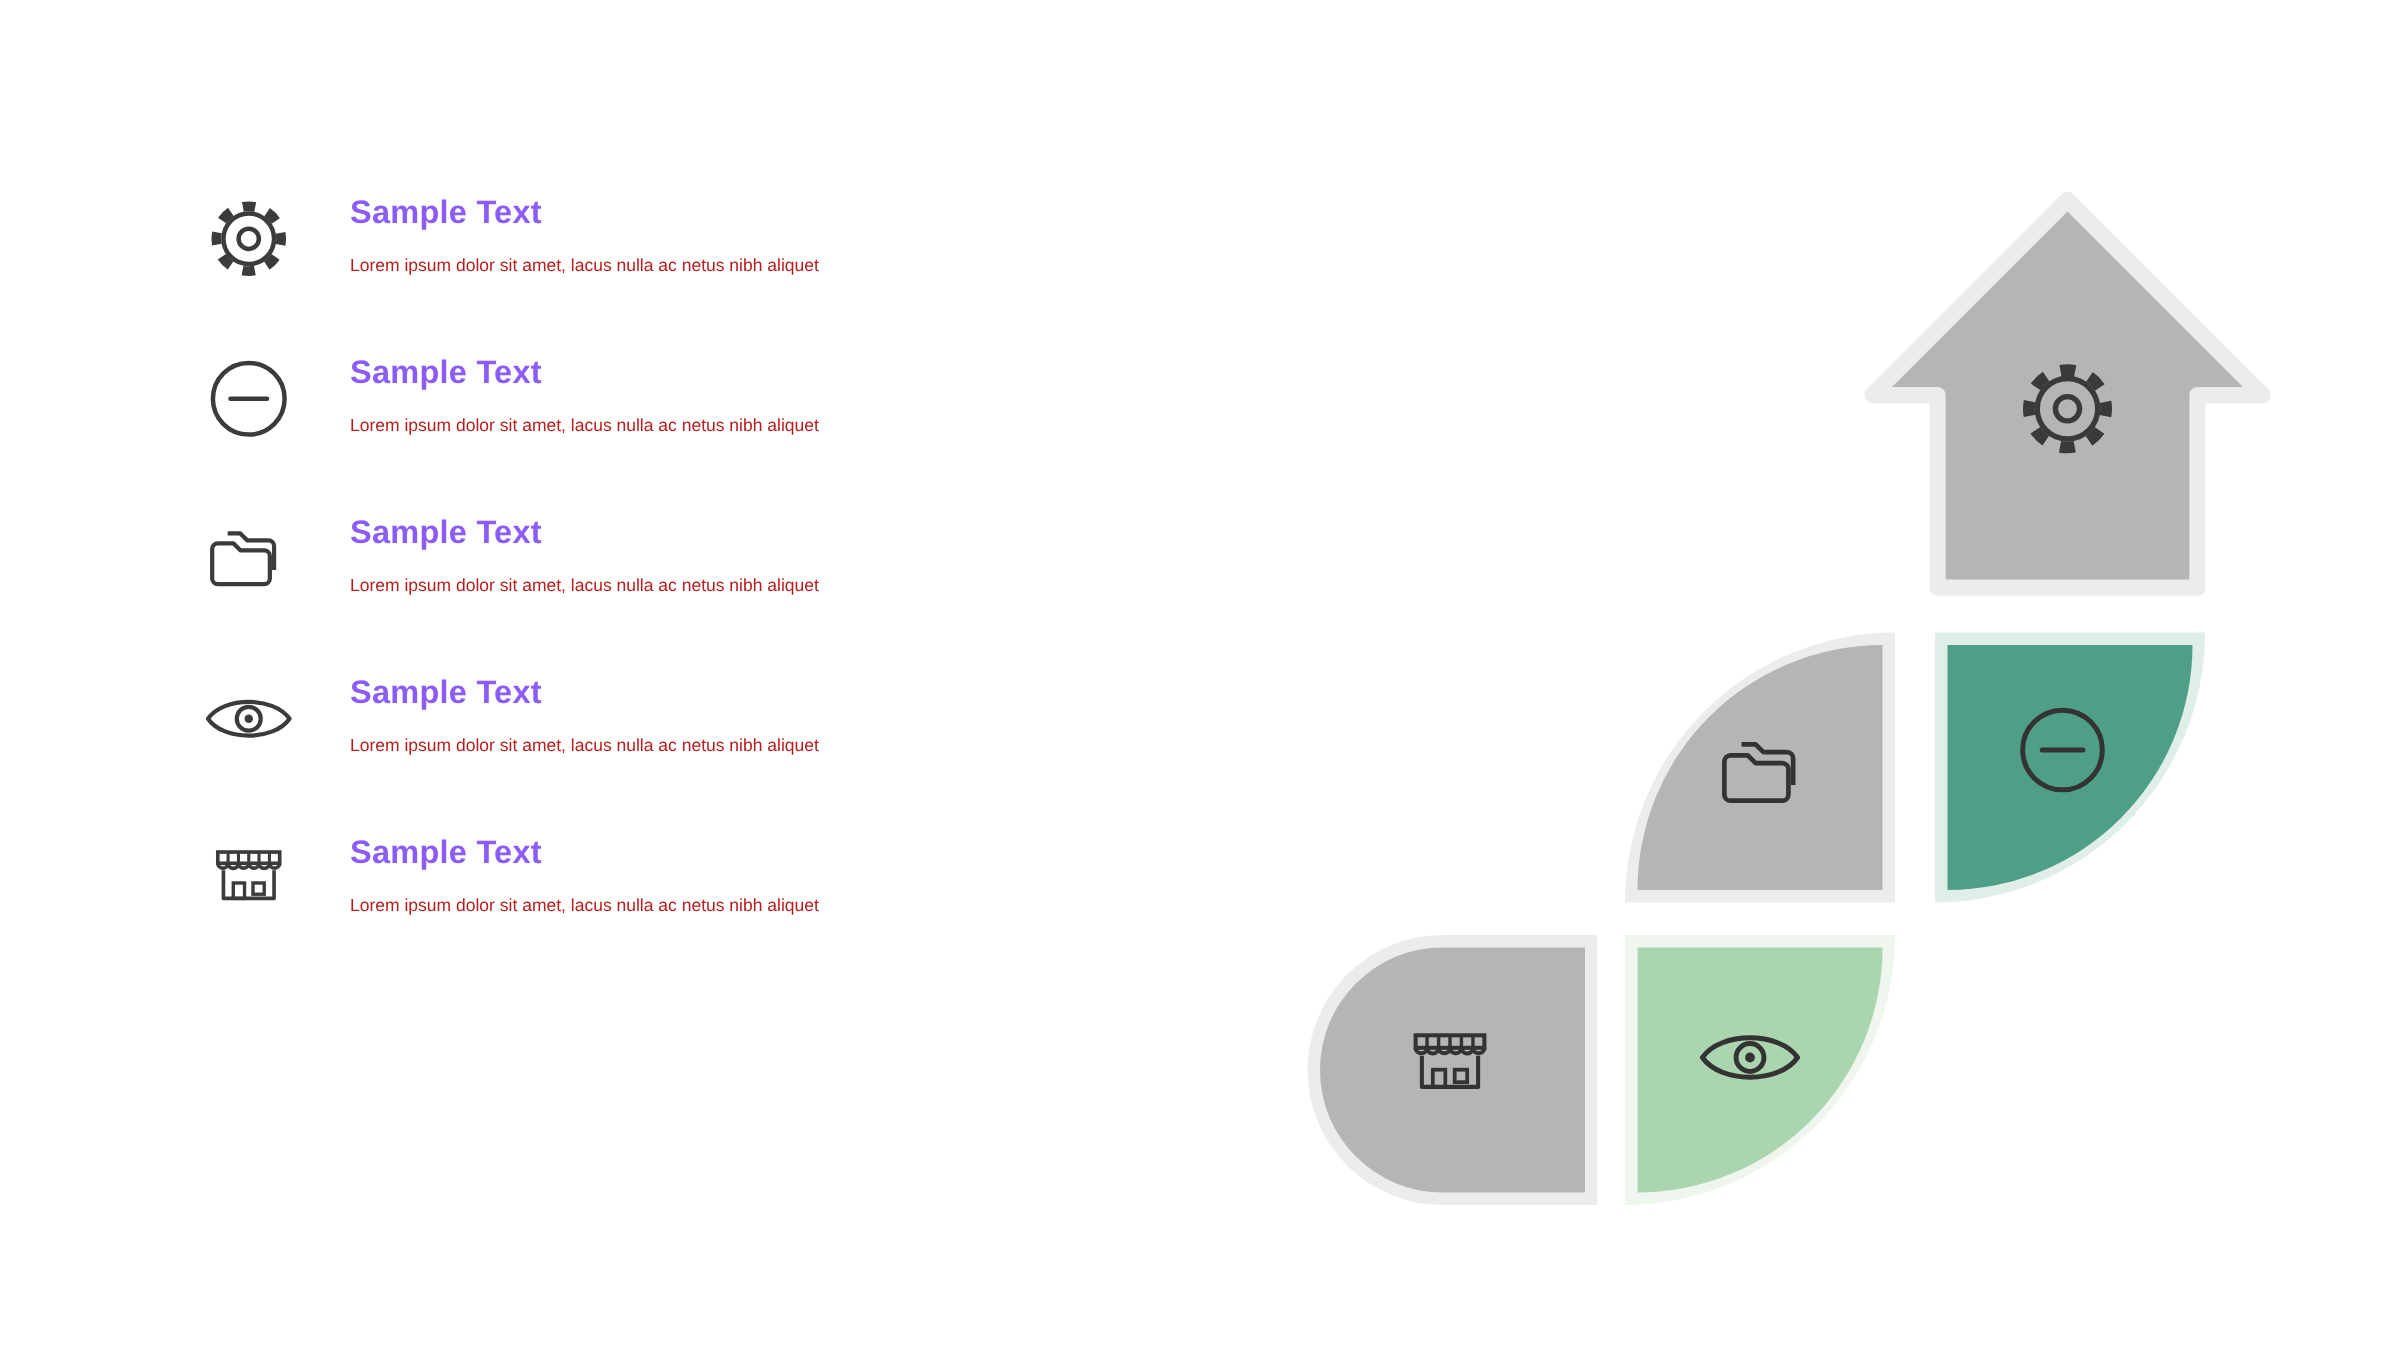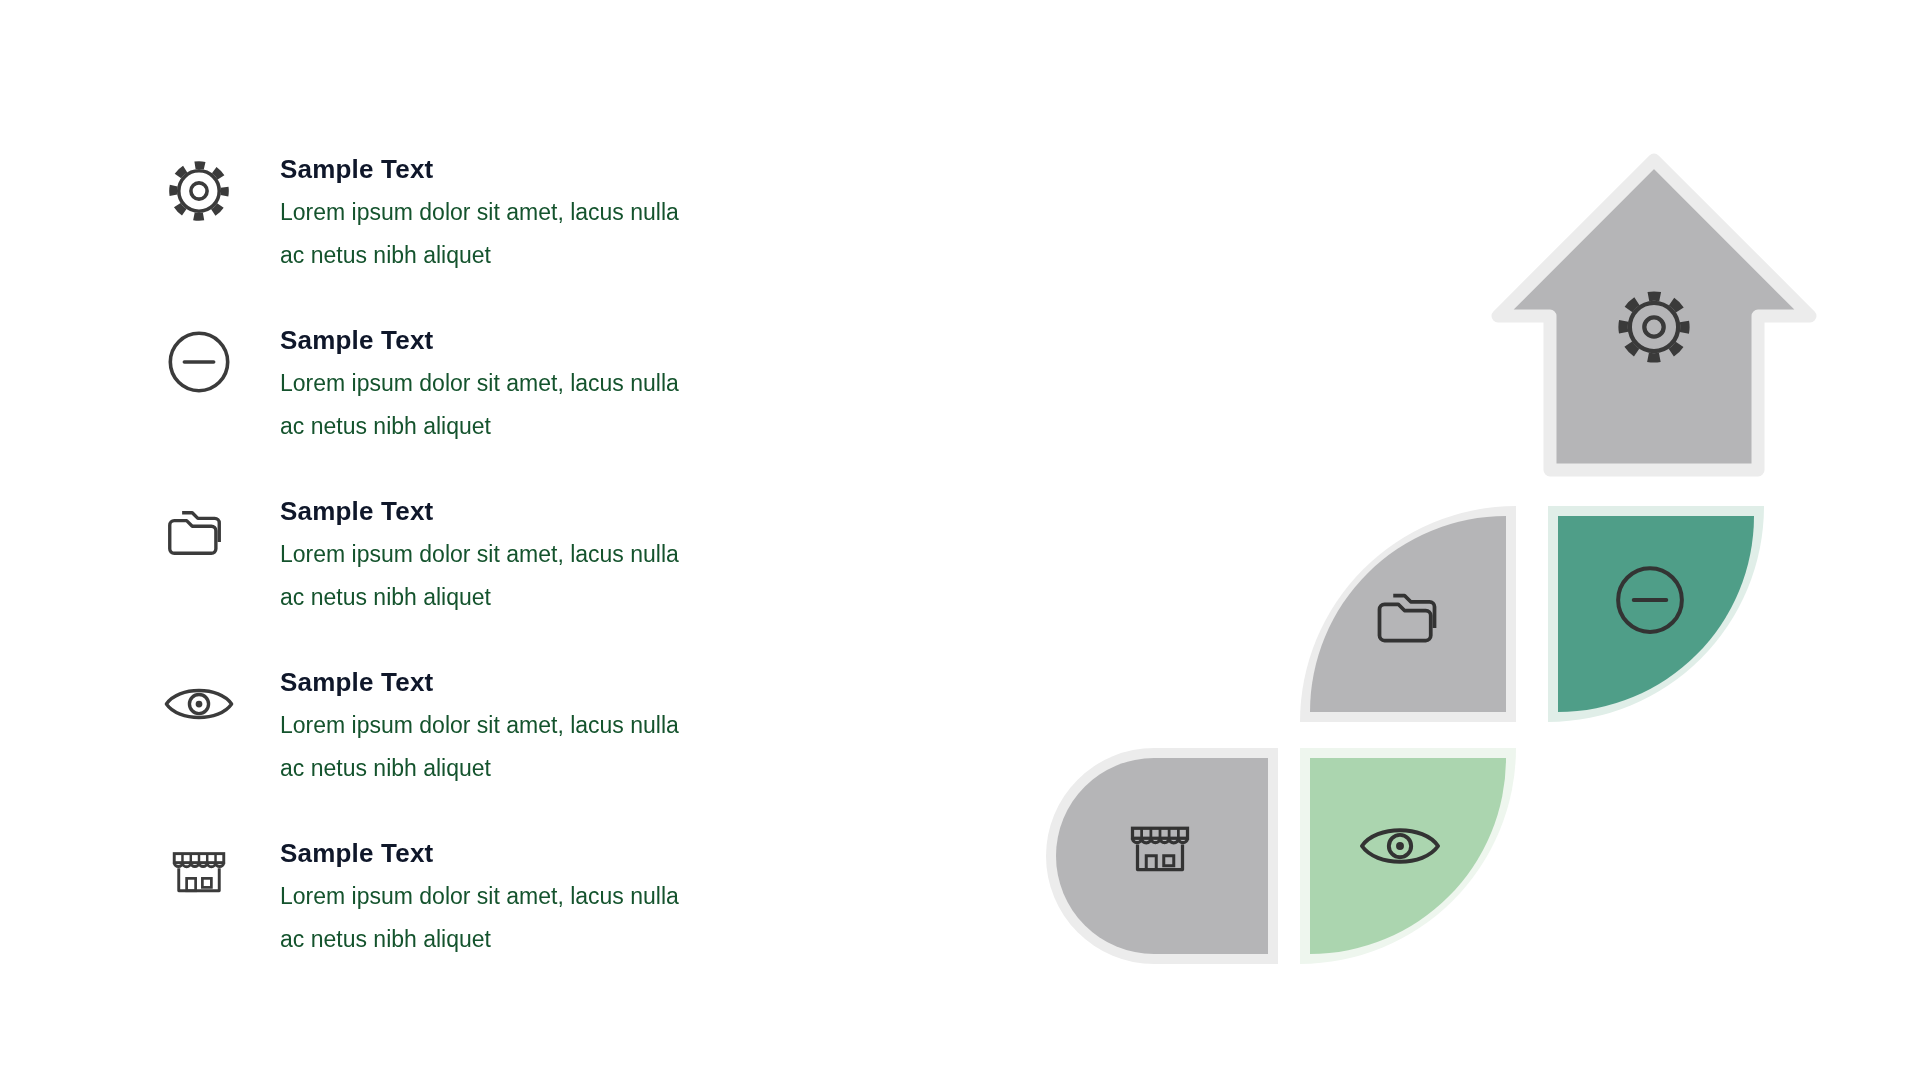--- a/index.html
+++ b/index.html
@@ -23,27 +23,27 @@
   .icon-box {
     width: 78px; height: 78px; flex: 0 0 78px;
     margin-right: 42px;
     display: flex; align-items: center; justify-content: center;
     color: #3b3b3b;
   }
   .icon-box svg { width: 72px; height: 72px; }
   .txt h3 {
     margin: 2px 0 6px;
     font-size: 26px; font-weight: bold;
-    color: #0f172a;
+    color: #8b5cf6;
     letter-spacing: 0.2px;
   }
   .txt p {
     margin: 0;
-    font-size: 23px; line-height: 43px;
-    color: #14532d;
+    font-size: 14px; line-height: 43px;
+    color: #b91c1c;
     width: 405px;
   }
 
   
   .diagram { position: absolute; inset: 0; }
 
   .arrow { position: absolute; left: 1488px; top: 148px; width: 332px; height: 332px; }
   .arrow svg.shape { position: absolute; inset: 0; width: 100%; height: 100%; }
   .arrow .gear {
     position: absolute; left: 50%; top: 179px;

